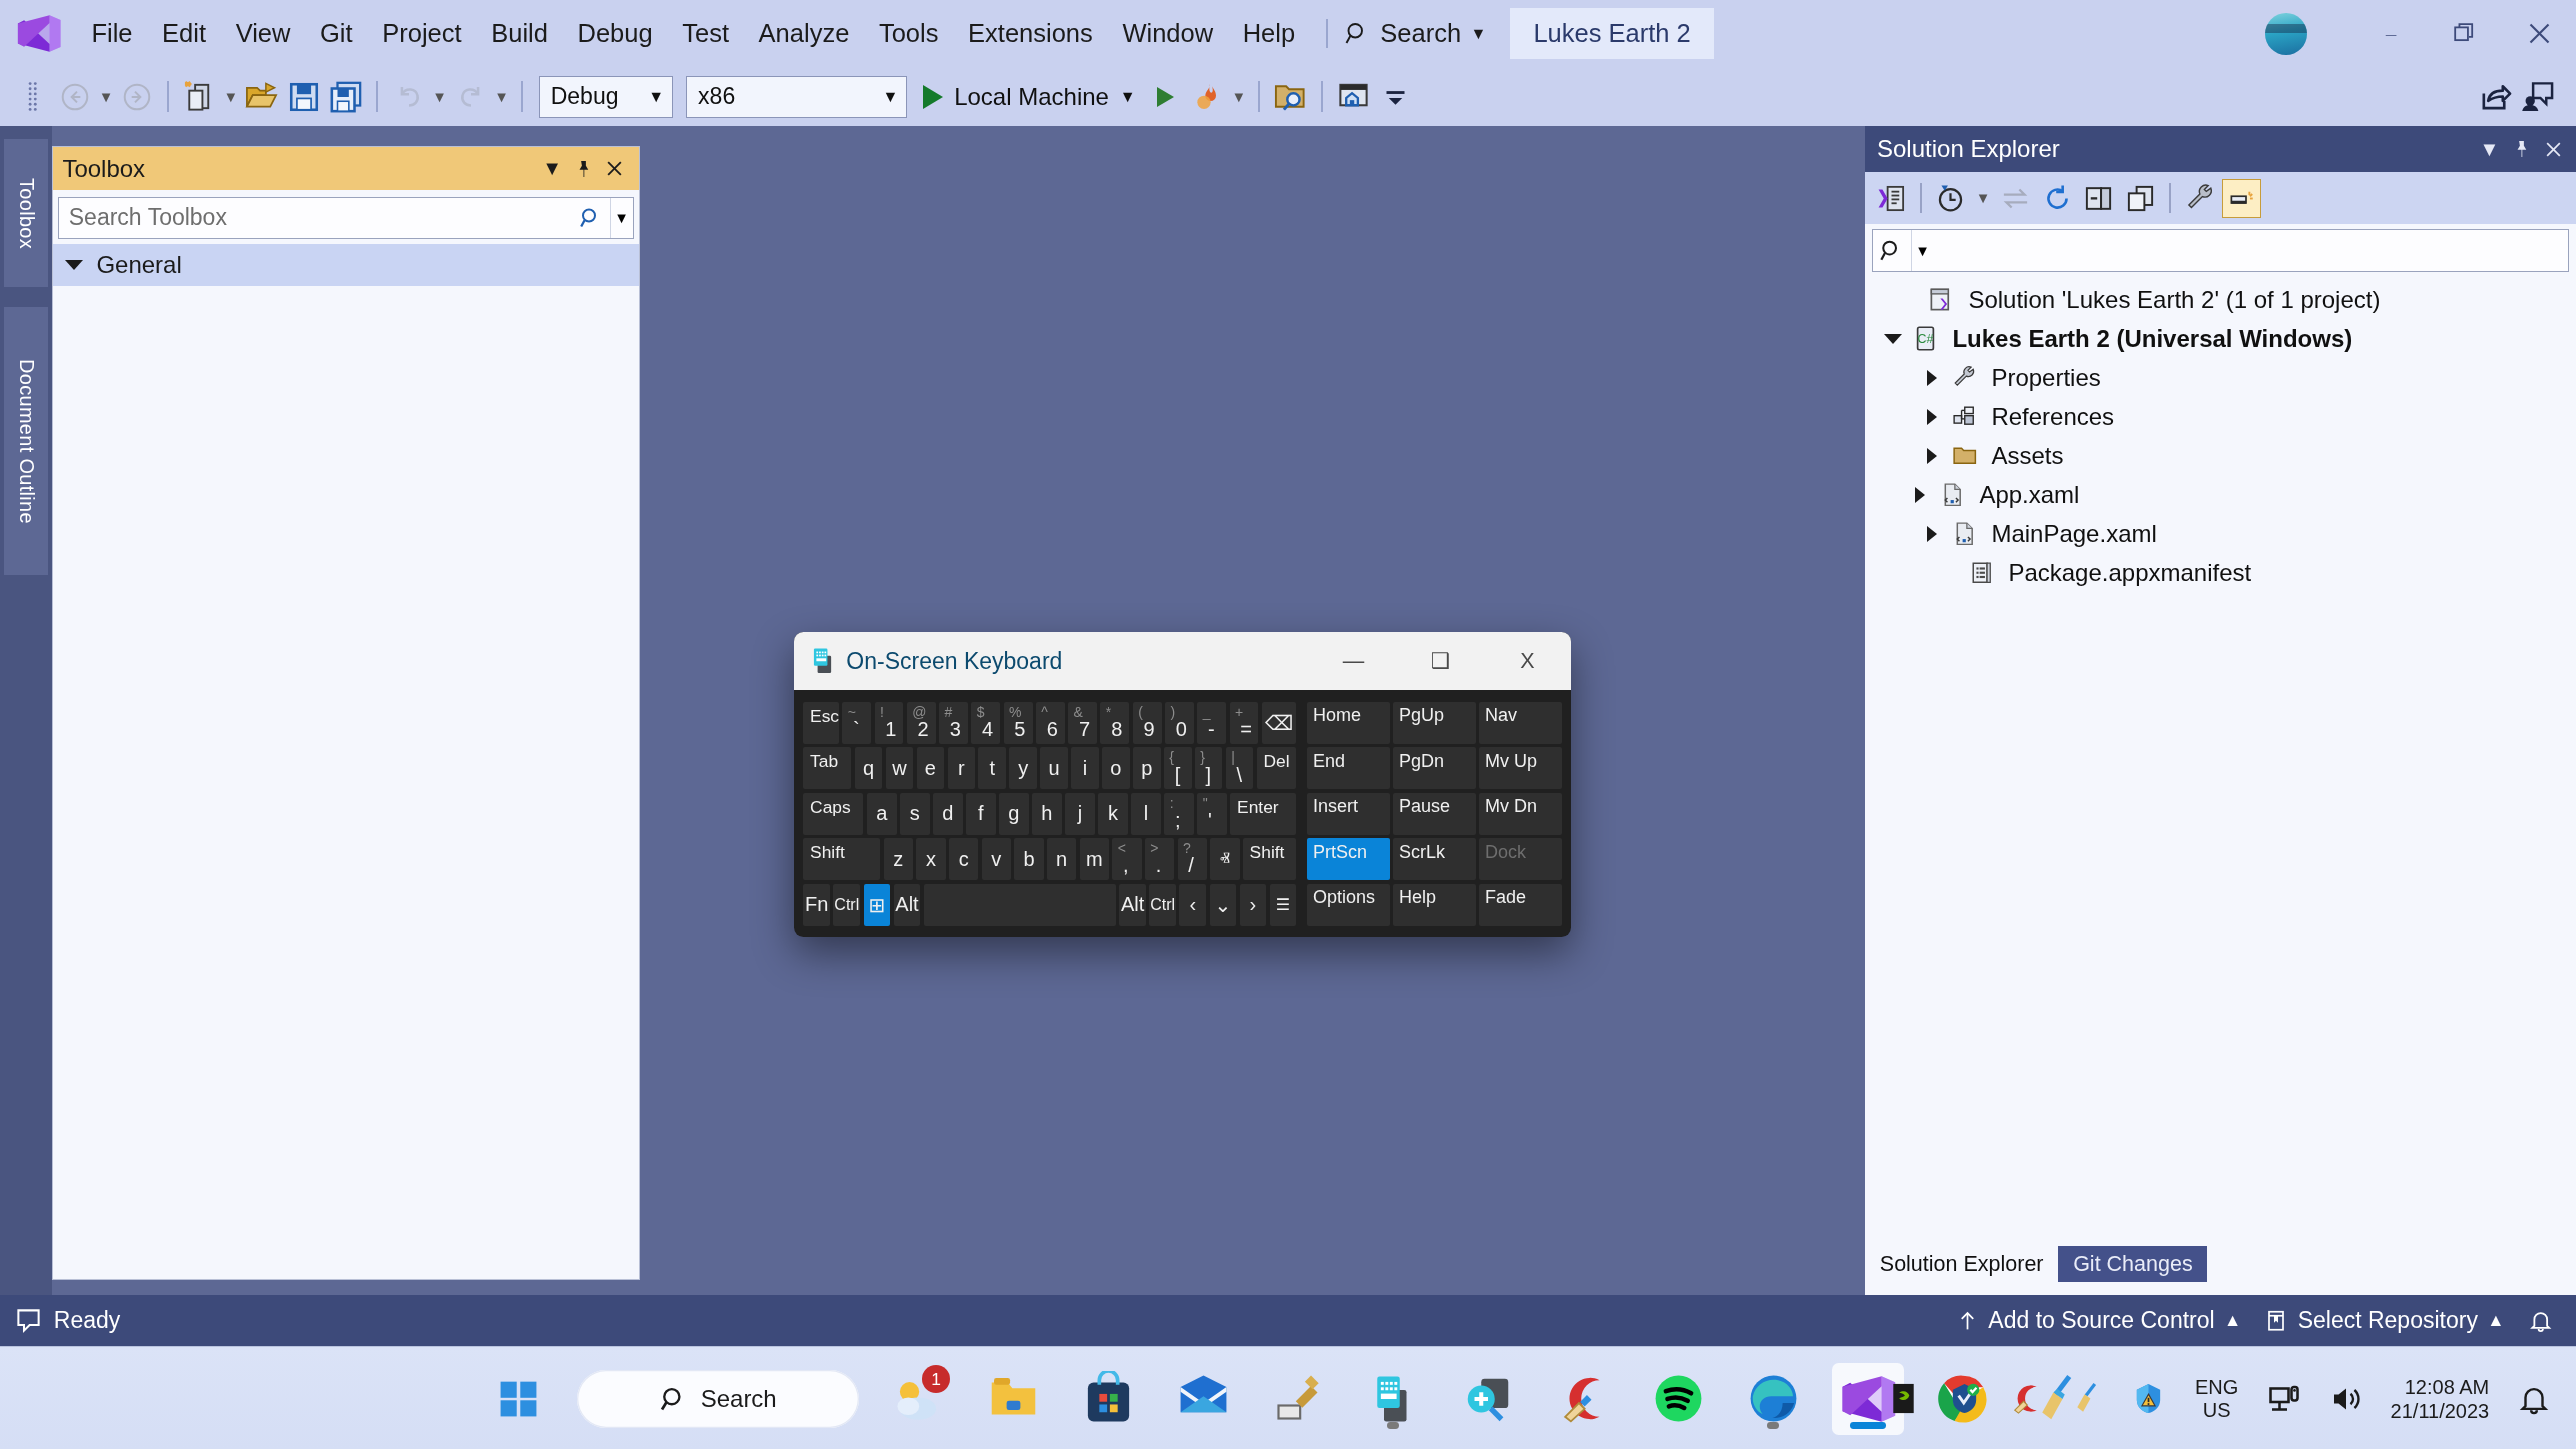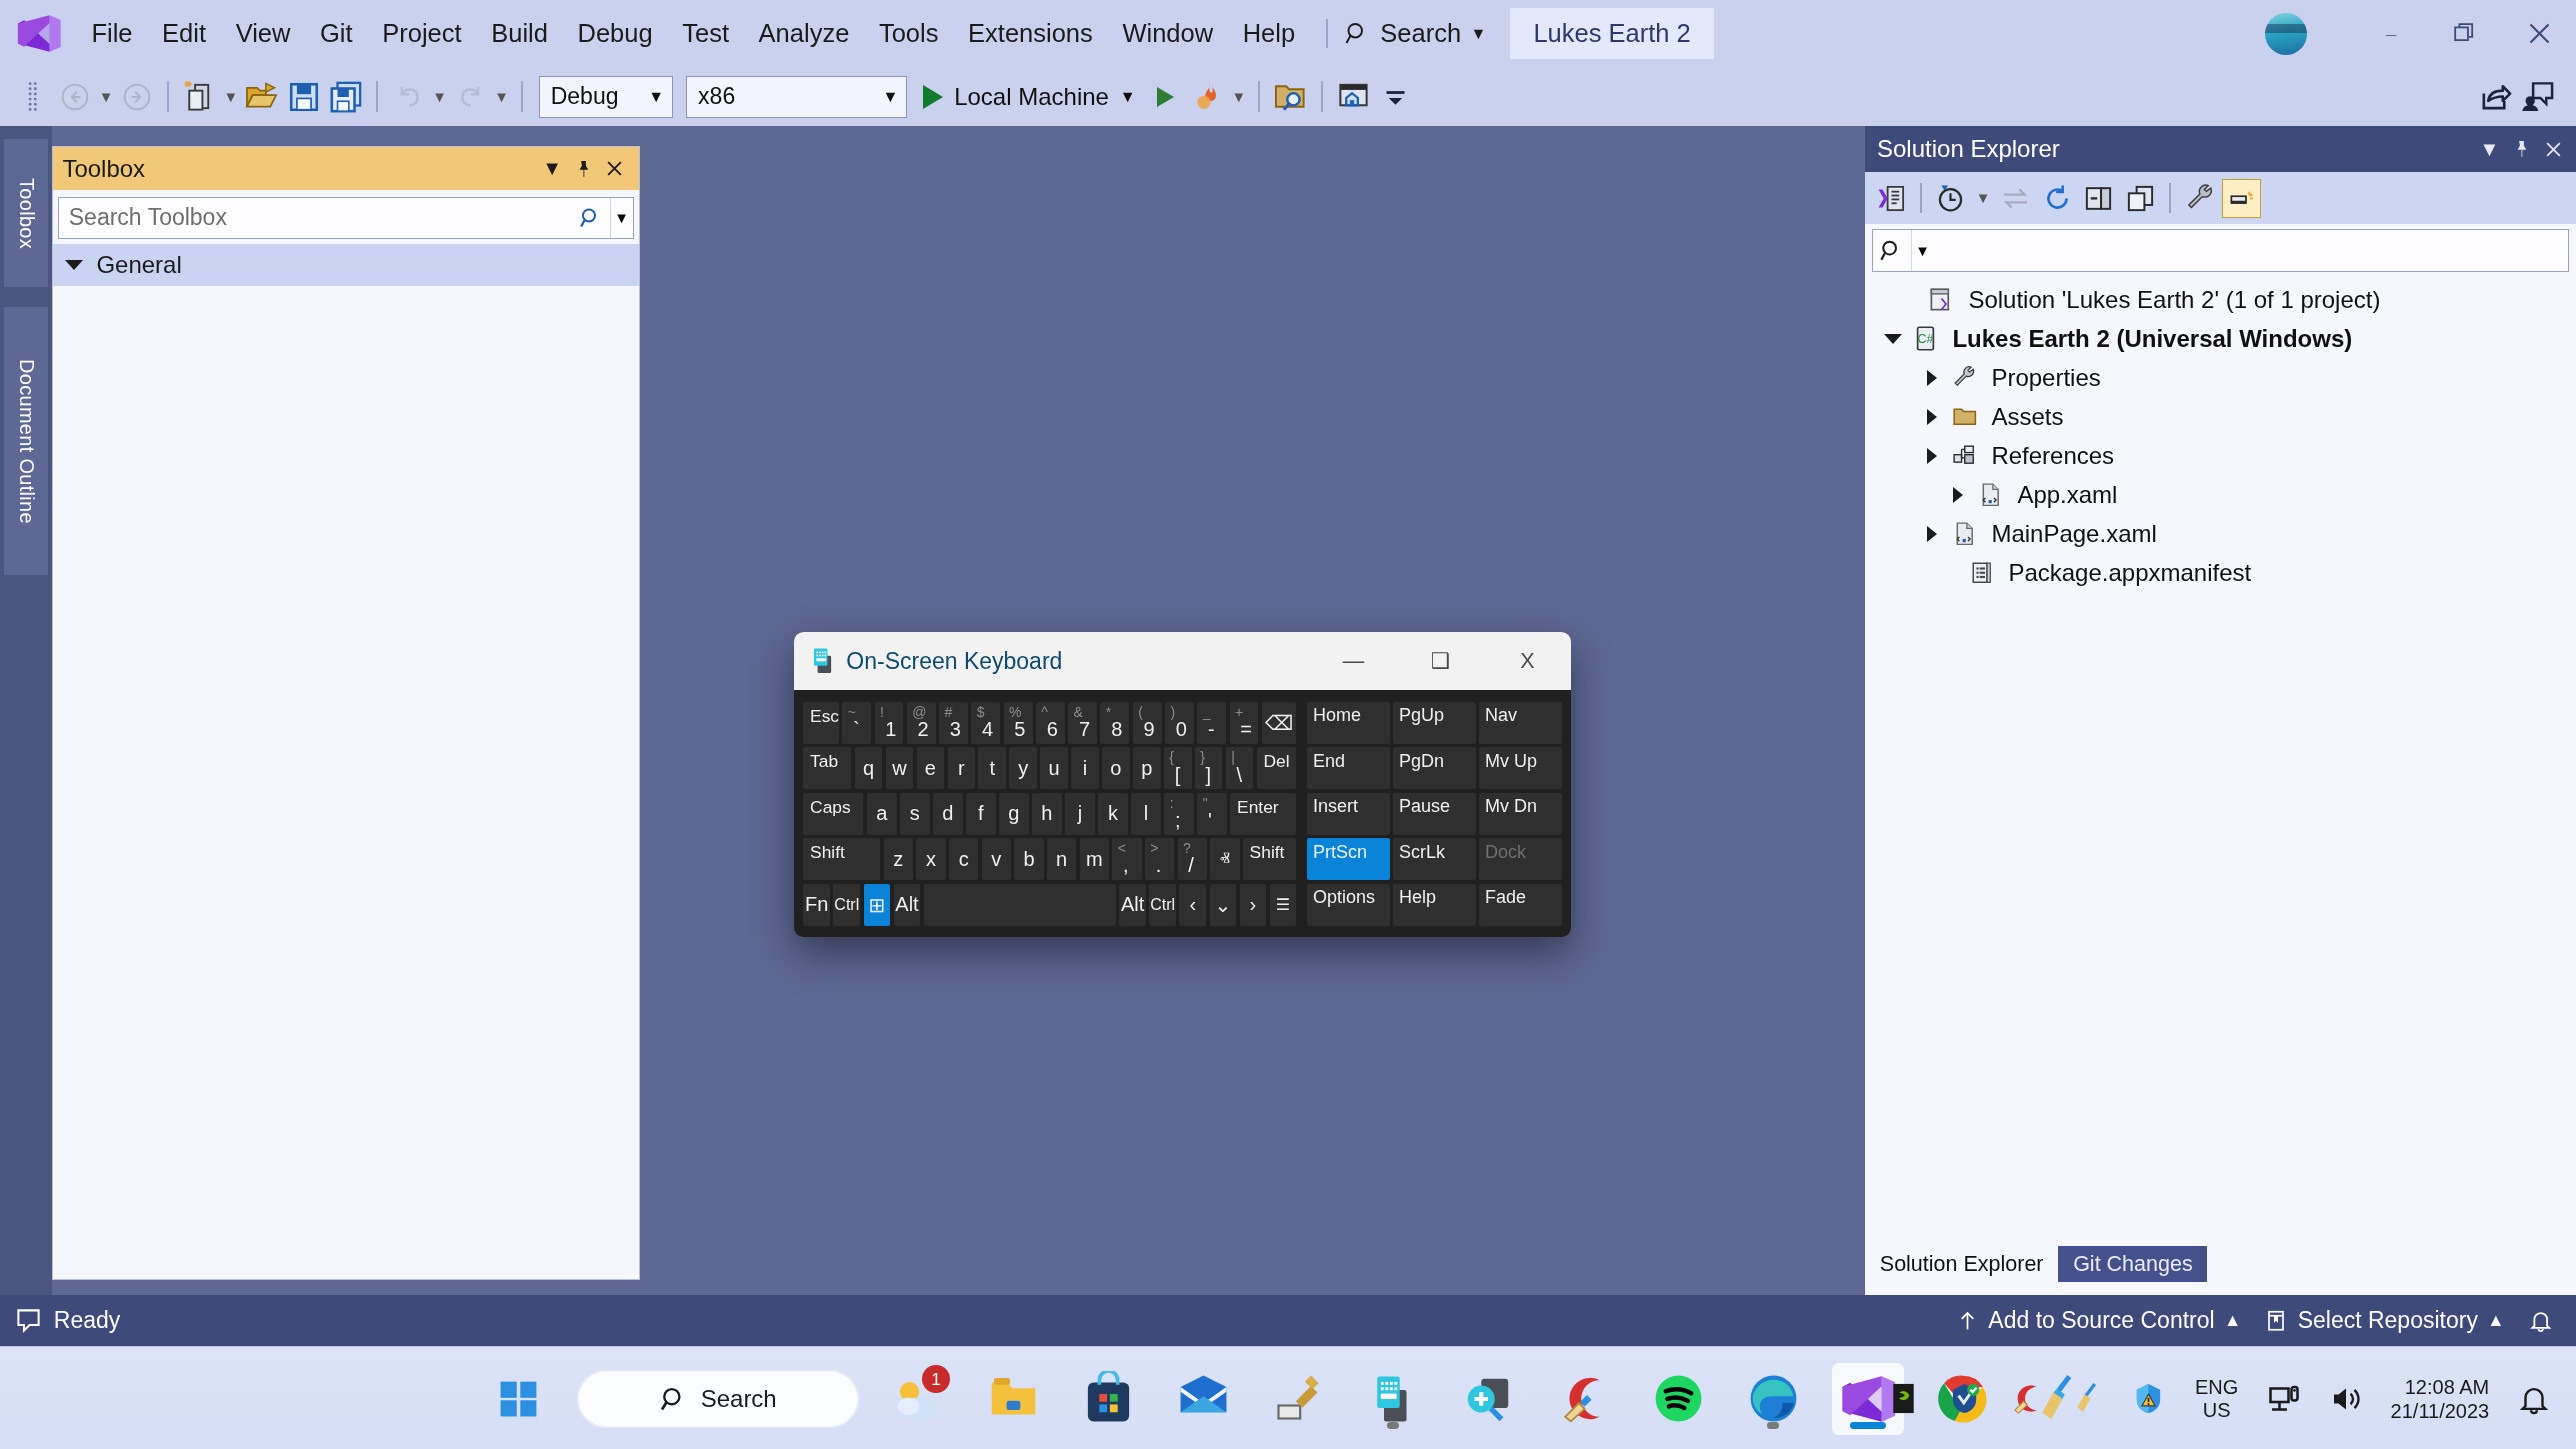--- a/index.html
+++ b/index.html
@@ -569,44 +569,44 @@
           </div>
           <div class="tlabel">Properties</div>
         </div>
 
         <div class="trow" style="padding-left:51px">
           <div class="twist">
               <div class="tri-right"></div>
             </div>
           <div class="ticon">
             <svg width="25.5" height="25.5" viewBox="0 0 24 24">
-              <path d="M2 5h7l2 2h11v12H2z" fill="#d3b069" stroke="#8a6510" stroke-width="1.4"></path>
-            </svg>
-          </div>
-          <div class="tlabel">Assets</div>
-        </div>
-
-        <div class="trow" style="padding-left:51px">
-          <div class="twist">
-              <div class="tri-right"></div>
-            </div>
-          <div class="ticon">
-            <svg width="25.5" height="25.5" viewBox="0 0 24 24">
               <rect x="2" y="11" width="7" height="7" fill="#dfe4ef" stroke="#2a2a2a" stroke-width="1.3"></rect>
               <rect x="12" y="11" width="8" height="8" fill="#bcc4d4" stroke="#2a2a2a" stroke-width="1.3"></rect>
               <rect x="12" y="3" width="8" height="6" fill="#eef1f7" stroke="#2a2a2a" stroke-width="1.3"></rect>
               <line x1="9" y1="14" x2="12" y2="14" stroke="#2a2a2a" stroke-width="1.3"></line>
               <line x1="9" y1="14" x2="9" y2="6" stroke="#2a2a2a" stroke-width="1.3"></line>
               <line x1="9" y1="6" x2="12" y2="6" stroke="#2a2a2a" stroke-width="1.3"></line>
             </svg>
           </div>
           <div class="tlabel">References</div>
         </div>
 
-        <div class="trow" style="padding-left:77px">
+        <div class="trow" style="padding-left:51px">
+          <div class="twist">
+              <div class="tri-right"></div>
+            </div>
+          <div class="ticon">
+            <svg width="25.5" height="25.5" viewBox="0 0 24 24">
+              <path d="M2 5h7l2 2h11v12H2z" fill="#d3b069" stroke="#8a6510" stroke-width="1.4"></path>
+            </svg>
+          </div>
+          <div class="tlabel">Assets</div>
+        </div>
+
+        <div class="trow" style="padding-left:39px">
           <div class="twist">
               <div class="tri-right"></div>
             </div>
           <div class="ticon">
             <svg width="25.5" height="25.5" viewBox="0 0 24 24">
               <path d="M5 2h9l5 5v15H5z" fill="#e9ecf2" stroke="#6a6a6a" stroke-width="1.4"></path>
               <path d="M14 2v5h5" fill="#cfd4de" stroke="#6a6a6a" stroke-width="1.2"></path>
               <path d="M7 19l-2-2 2-2M15 15l2 2-2 2" fill="none" stroke="#3a3a3a" stroke-width="1.4"></path>
               <rect x="10" y="17" width="3" height="3" fill="#1f5fb0"></rect>
             </svg>

